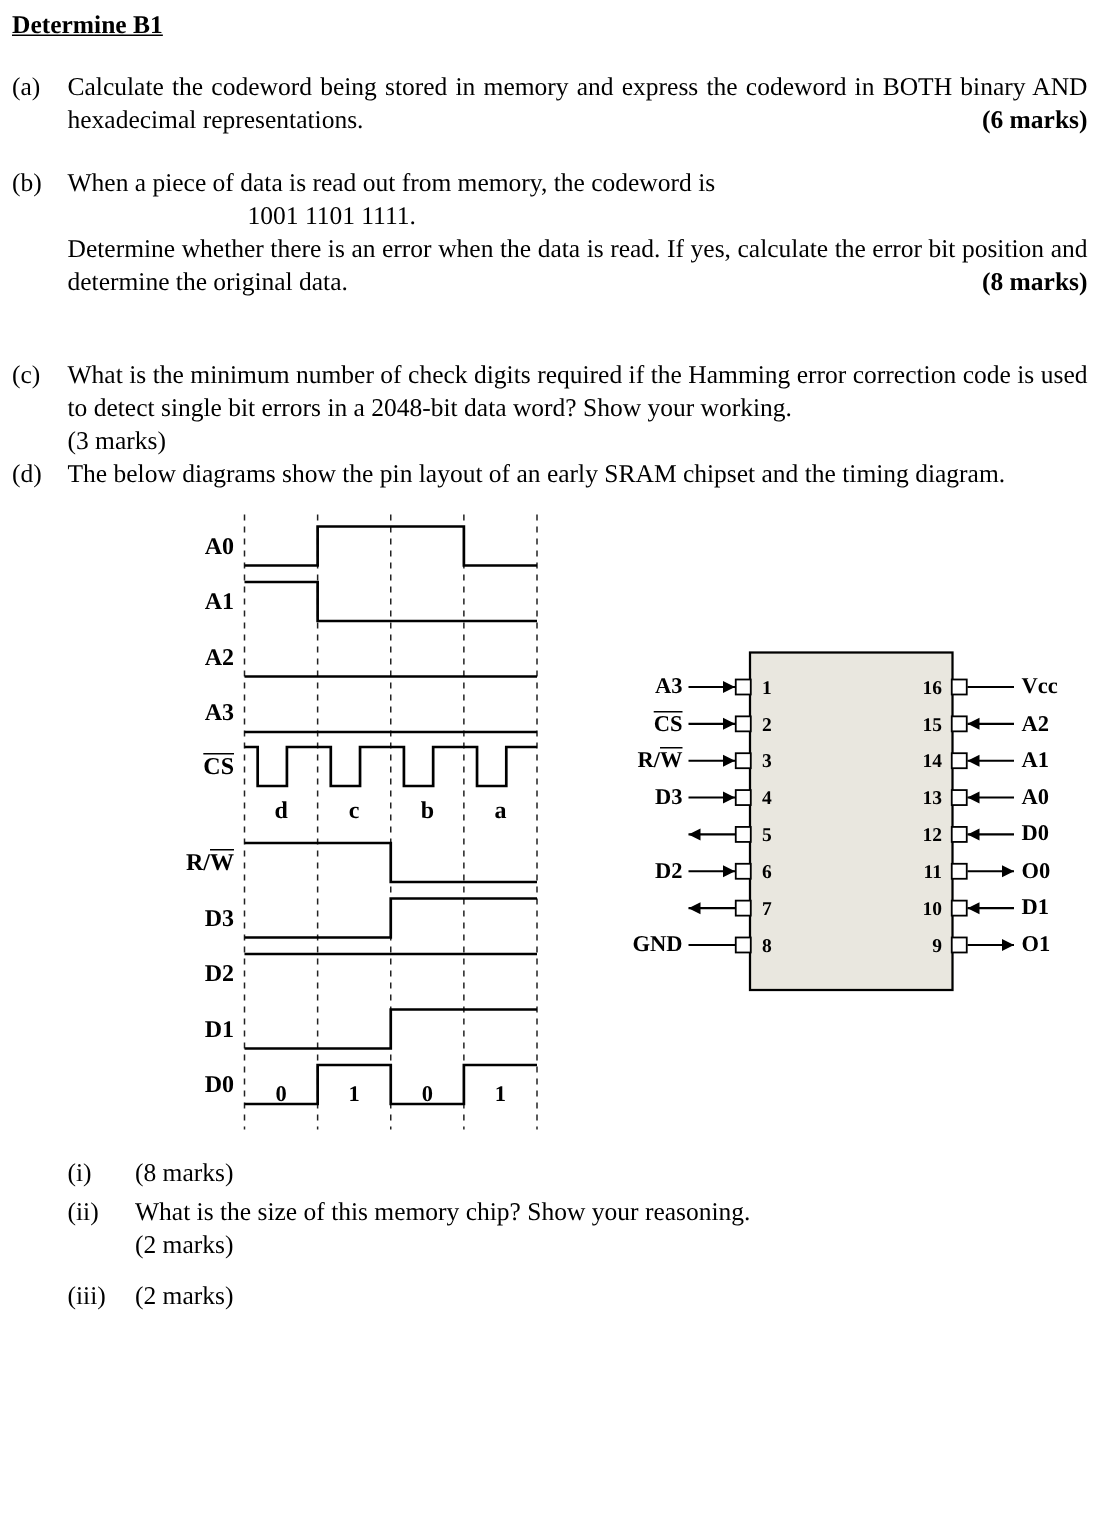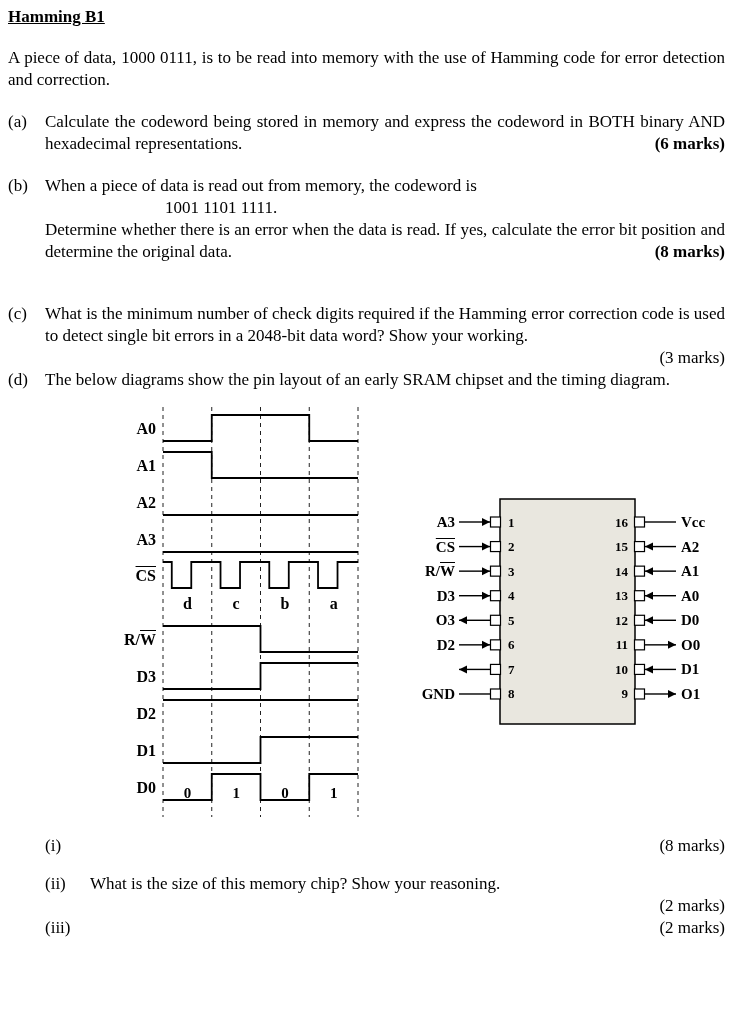--- a/index.html
+++ b/index.html
@@ -11,44 +11,43 @@
   }
   .page{padding:7px 8px 0;position:relative;}
   .title span{font-weight:bold;text-decoration:underline;}
   .title{line-height:20px;}
   .para{text-align:justify;margin:20px 0 0;}
   .part{display:flex;margin-top:20px;}
   .part-label{width:37px;flex:0 0 37px;}
   .part-body{flex:1;min-width:0;}
   .just{text-align:justify;position:relative;}
   .marks-abs{position:absolute;right:0;bottom:0;font-weight:bold;}
-  .marks-line{text-align:right;}
+  .marks-line{}
   .codeword{padding-left:120px;}
   .gap-top{margin-top:40px;}
   .sub{display:flex;margin-left:37px;margin-top:12px;}
   .sub-label{width:45px;flex:0 0 45px;}
   .sub-body{flex:1;min-width:0;}
   .csol{font-weight:bold;font-style:italic;text-decoration:overline;}
   .ol{text-decoration:overline;}
   .diagram{position:relative;width:733px;height:424px;margin-left:-8px;margin-top:8px;}
   .sig-label{position:absolute;left:40px;width:116px;text-align:right;
     font-weight:bold;font-size:16px;line-height:22px;}
   .pin-label{position:absolute;font-weight:bold;font-size:15px;line-height:20px;}
   .pin-label.left{left:305px;width:150px;text-align:right;}
   .pin-label.right{left:681px;width:90px;text-align:left;}
   svg text{font-family:"Liberation Serif",serif;}
 </style>
 </head>
 <body>
 
 <div class="page">
 
-  <div class="title"><span>Hamming B1</span></div>
-
-  <p class="para">A piece of data, 1000 0111, is to be read into memory with the use of Hamming code for error detection and correction.</p>
+  <div class="title"><span>Determine B1</span></div>
+
 
   <div class="part">
     <div class="part-label">(a)</div>
     <div class="part-body just">
       <span>Calculate the codeword being stored in memory and express the codeword in BOTH binary AND hexadecimal representations.</span>
       <span class="marks-abs">(6 marks)</span>
     </div>
   </div>
 
   <div class="part">
@@ -172,48 +171,47 @@
       <div class="sig-label" style="top: 166px;"><span class="ol">CS</span></div>
       <div class="sig-label" style="top: 230px;">R/<span class="ol">W</span></div>
       <div class="sig-label" style="top: 267px;">D3</div>
       <div class="sig-label" style="top: 304px;">D2</div>
       <div class="sig-label" style="top: 341px;">D1</div>
       <div class="sig-label" style="top: 378px;">D0</div>
       <div class="pin-label left" style="top: 113px;">A3</div>
       <div class="pin-label left" style="top: 137.57px;"><span class="ol">CS</span></div>
       <div class="pin-label left" style="top: 162.14px;">R/<span class="ol">W</span></div>
       <div class="pin-label left" style="top: 186.71px;">D3</div>
-      <div class="pin-label left" style="top: 211.28px;">O3</div>
       <div class="pin-label left" style="top: 235.85px;">D2</div>
       <div class="pin-label left" style="top: 284.99px;">GND</div>
       <div class="pin-label right" style="top: 113px;">Vcc</div>
       <div class="pin-label right" style="top: 137.57px;">A2</div>
       <div class="pin-label right" style="top: 162.14px;">A1</div>
       <div class="pin-label right" style="top: 186.71px;">A0</div>
       <div class="pin-label right" style="top: 211.28px;">D0</div>
       <div class="pin-label right" style="top: 235.85px;">O0</div>
       <div class="pin-label right" style="top: 260.42px;">D1</div>
       <div class="pin-label right" style="top: 284.99px;">O1</div>
     </div>
 
   <div class="sub">
     <div class="sub-label">(i)</div>
     <div class="sub-body">
       <div class="marks-line">(8 marks)</div>
     </div>
   </div>
 
-  <div class="sub" style="margin-top:16px">
+  <div class="sub" style="margin-top:4px">
     <div class="sub-label">(ii)</div>
     <div class="sub-body">
       <div>What is the size of this memory chip?  Show your reasoning.</div>
       <div class="marks-line">(2 marks)</div>
     </div>
   </div>
 
-  <div class="sub" style="margin-top:0">
+  <div class="sub" style="margin-top:12px">
     <div class="sub-label">(iii)</div>
     <div class="sub-body">
       <div class="marks-line">(2 marks)</div>
     </div>
   </div>
 
 </div>
 
 </body></html>

